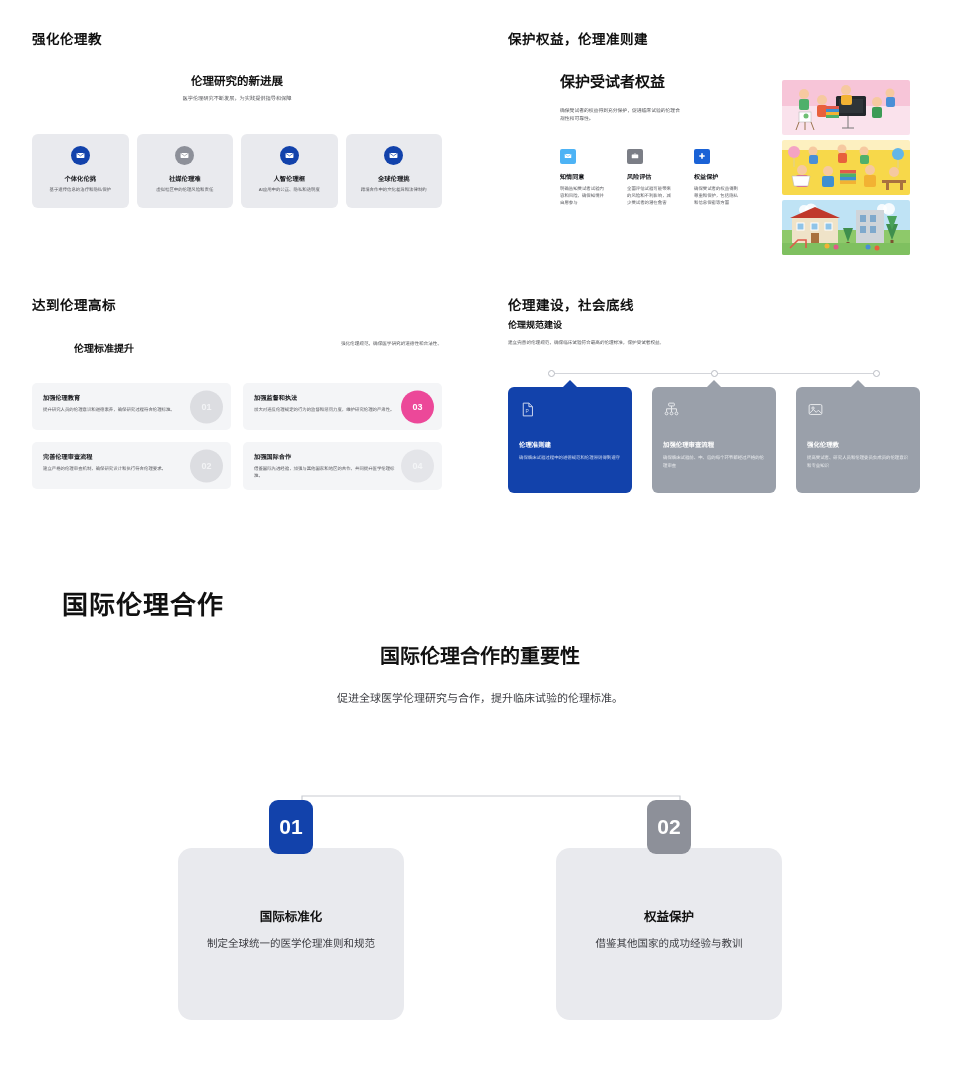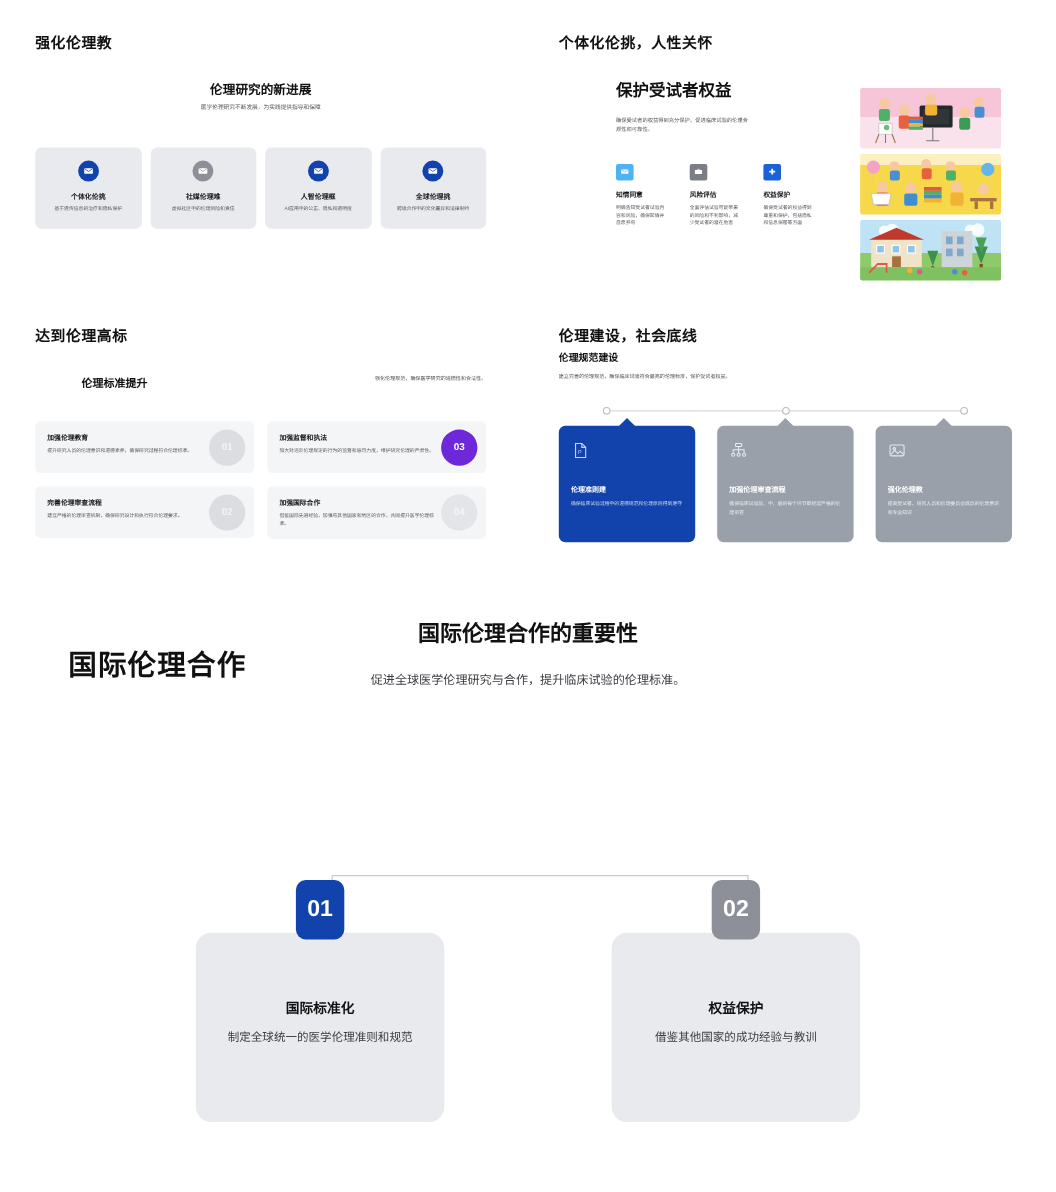--- a/index.html
+++ b/index.html
@@ -99,21 +99,21 @@
     width: 0; height: 0; border-left: 8px solid transparent; border-right: 8px solid transparent;
   }
   .t-card .ticon { margin-bottom: 22px; }
   .t-card .ticon svg { width: 17px; height: 17px; display: block; }
   .t-card h4 { font-size: 6.4px; font-weight: bold; margin-bottom: 5px; }
   .t-card p { font-size: 4.4px; line-height: 1.7; }
 
   
   #big { position: absolute; left: 0; top: 560px; width: 960px; height: 524px; }
   #big .big-title { position: absolute; left: 62px; top: 24px; font-size: 26px; font-weight: bold; color: #111; letter-spacing: 1px; }
-  #big .big-sub { text-align: center; }
+  #big .big-sub { text-align: center; margin-top: 80px; }
   #big .big-sub h2 { font-size: 20px; font-weight: bold; color: #111; }
   #big .big-sub p { font-size: 11px; color: #3c3d42; margin-top: 20px; }
 
   #big .connector { position: absolute; left: 0; top: 228px; width: 960px; height: 62px; }
   #big .cards2 { position: absolute; left: 0; top: 288px; width: 960px; display: flex; justify-content: center; gap: 152px; }
   .big-card { width: 226px; background: #e9eaee; border-radius: 14px; padding: 58px 24px 40px; text-align: center; position: relative; min-height: 172px; }
   .big-card .tag {
     position: absolute; top: -48px; left: 50%; transform: translateX(-50%);
     width: 44px; height: 54px; border-radius: 9px;
     display: flex; align-items: center; justify-content: center;
@@ -171,21 +171,21 @@
               <path d="M1.8 4.4 8 8.7l6.2-4.3" stroke="#1242ab" stroke-width="1.2" fill="none"></path>
             </svg>
         </div>
         <h4>全球伦理挑</h4>
         <p>跨境合作中的文化差异和法律制约</p>
       </div>
     </div>
   </section>
 
   <section class="panel" id="p2">
-    <div class="hd slide-title">个体化伦挑，人性关怀</div>
+    <div class="hd slide-title">保护权益，伦理准则建</div>
     <div class="body">
       <div class="left">
         <h2>保护受试者权益</h2>
         <p class="lead">确保受试者的权益得到充分保护，促进临床试验的伦理合规性和可靠性。</p>
         <div class="items">
           <div class="sq-item">
             <div class="sq" style="background:#4db3f5">
               <svg viewBox="0 0 16 16" fill="#fff">
                   <rect x="1.5" y="4" width="13" height="8" rx="1.2"></rect>
                   <path d="M2.2 4.8 8 8.8l5.8-4" stroke="#4db3f5" stroke-width="1.2" fill="none"></path>
@@ -319,21 +319,21 @@
         <div class="num-row">
           <h4>完善伦理审查流程</h4>
           <p>建立严格的伦理审查机制，确保研究设计和执行符合伦理要求。</p>
           <div class="circ" style="background:#dcdde1;color:#f2f3f5">02</div>
         </div>
       </div>
       <div class="col">
         <div class="num-row">
           <h4>加强监督和执法</h4>
           <p>加大对违反伦理规定的行为的监督和惩罚力度，维护研究伦理的严肃性。</p>
-          <div class="circ" style="background:#6d28d9;color:#ffffff">03</div>
+          <div class="circ" style="background:#ec4899;color:#ffffff">03</div>
         </div>
         <div class="num-row">
           <h4>加强国际合作</h4>
           <p>借鉴国际先进经验，加强与其他国家和地区的合作，共同提升医学伦理标准。</p>
           <div class="circ" style="background:#e4e5e9;color:#f4f5f7">04</div>
         </div>
       </div>
     </div>
   </section>
 

